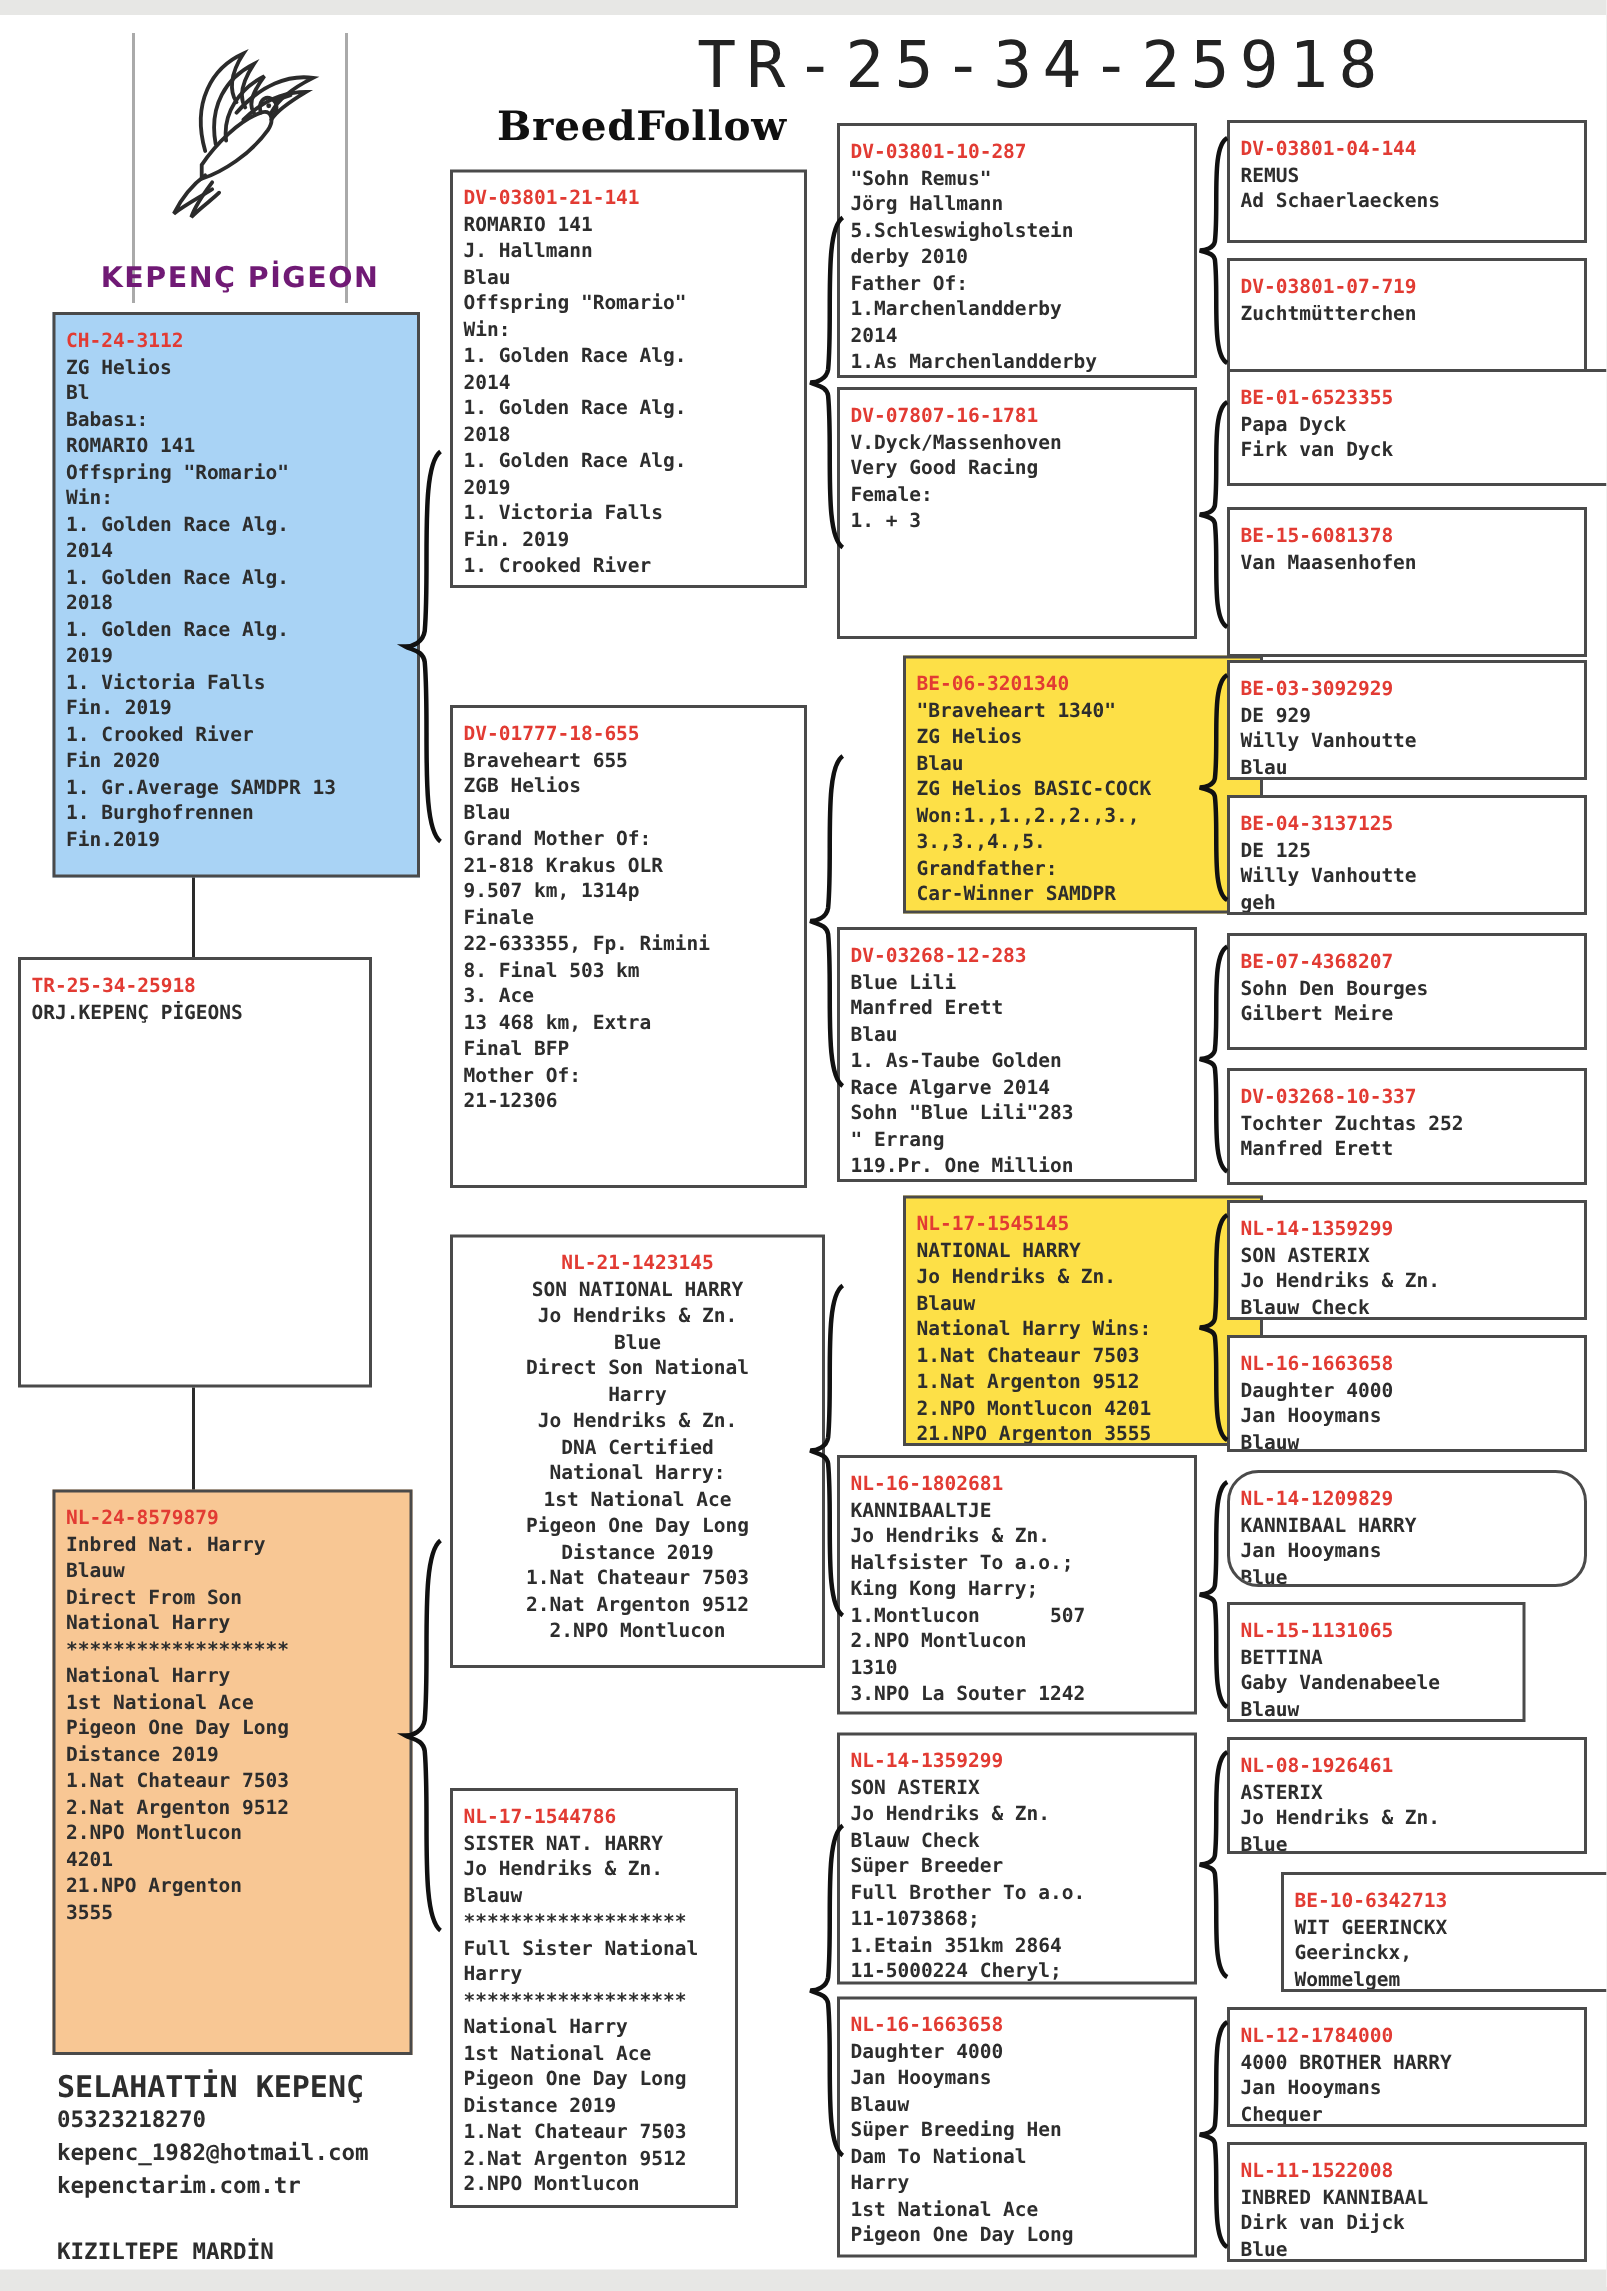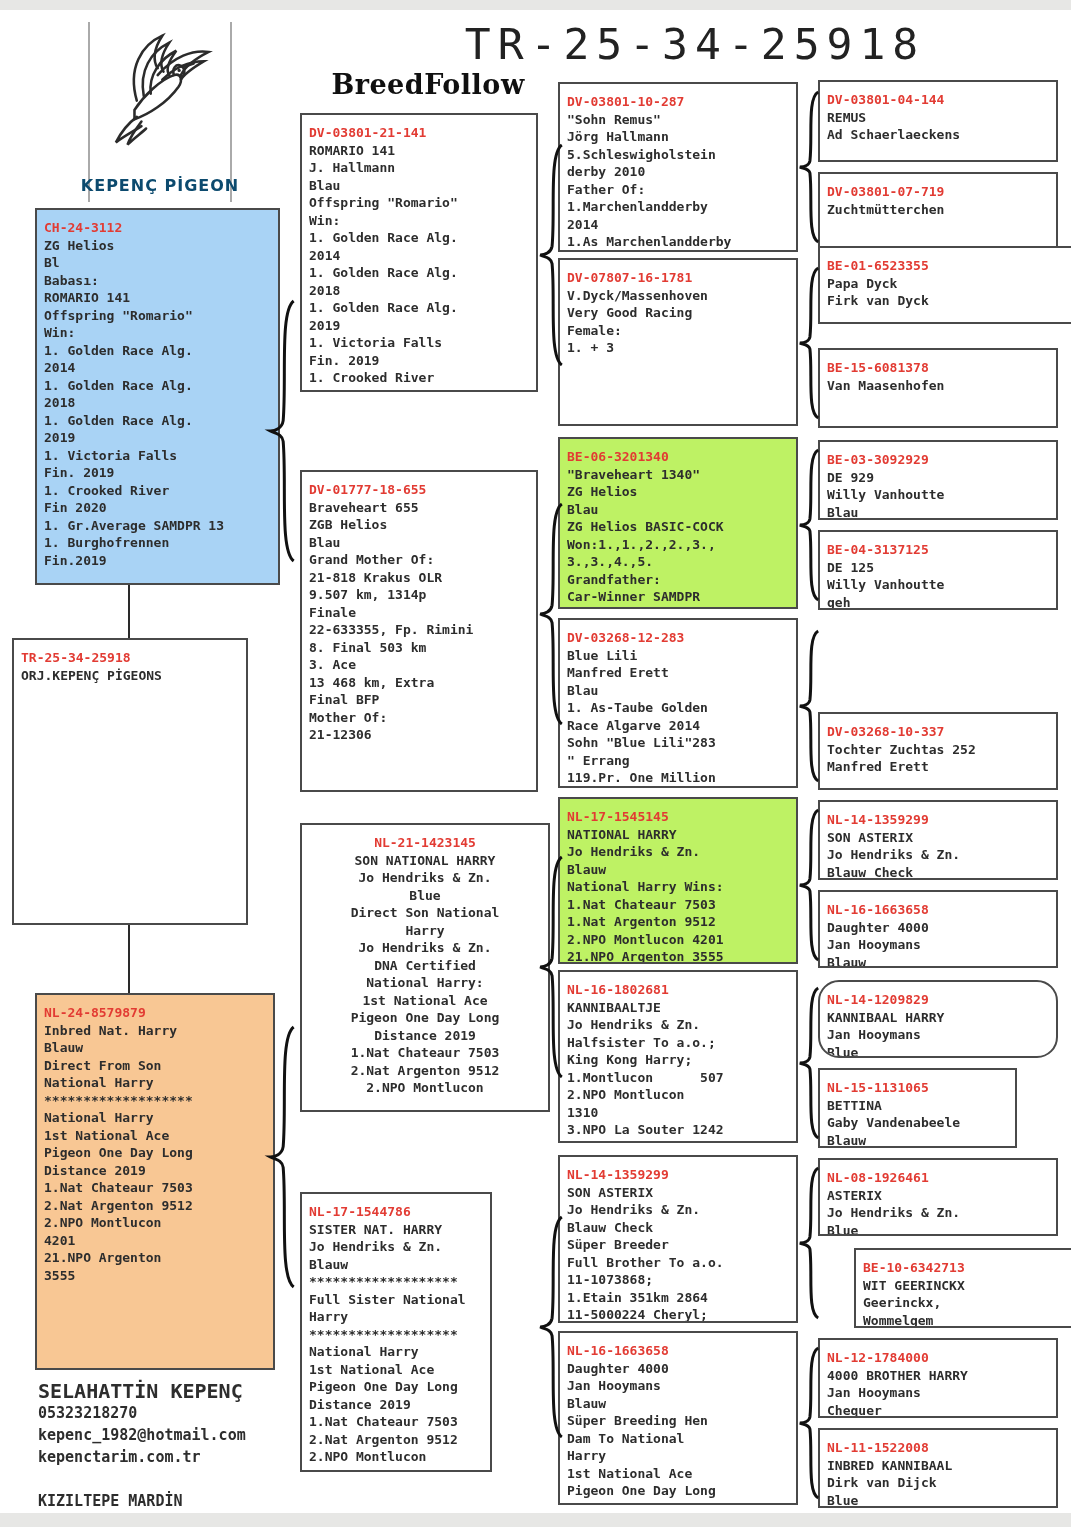--- a/index.html
+++ b/index.html
@@ -10,21 +10,21 @@
     overflow:hidden; margin:0 auto; border-right:2px solid #d8d8d8;
   }
   .edgebar{position:absolute;left:0;width:1071px;background:#e7e7e5;}
   .box{
     position:absolute; background:#fff; border:2px solid #4a4a4a;
     padding:9px 7px; box-sizing:border-box; overflow:hidden;
   }
   .box .ring{color:#e23b33;}
   .btext{white-space:pre;}
   .box.blue{background:#a9d3f5;}
-  .box.green{background:#bef264;}
+  .box.green{background:#fde047;margin-left:44px;}
   .box.orange{background:#f8c794;}
   .brace{position:absolute;overflow:visible;}
   .brace path{fill:none;stroke:#111;stroke-width:3;vector-effect:non-scaling-stroke;}
   .vline{position:absolute;width:2px;background:#2a2a2a;}
   #title{
     position:absolute; left:430px; top:20px; width:530px; text-align:center;
     font-family:"DejaVu Sans Mono","Liberation Mono",monospace;
     font-size:43px; line-height:48px; letter-spacing:7px; font-weight:normal; color:#222;
   }
   #breedfollow{
@@ -34,21 +34,21 @@
   }
   #logo{
     position:absolute; left:88px; top:22px; width:140px; height:180px;
     border-left:2px solid #aaa; border-right:2px solid #aaa;
     display:flex; flex-direction:column; align-items:center; justify-content:flex-end;
     background:#fff;
   }
   #logo svg{position:absolute; top:4px; left:12px;}
   #brand{
     position:relative; margin-bottom:8px; font-family:"DejaVu Sans","Liberation Sans",sans-serif;
-    font-size:16px; font-weight:bold; color:#0c4a6e; letter-spacing:1px; white-space:nowrap;
+    font-size:19px; font-weight:bold; color:#701a75; letter-spacing:1px; white-space:nowrap;
   }
   #contact{position:absolute; left:38px; top:1380px; font-size:15px; line-height:22px;}
   #contact .cname{font-size:20px;}
   #contact .ccity{margin-top:22px;}
 </style>
 </head>
 <body>
 
 <div id="page">
   <div class="edgebar" style="top:0;height:10px;"></div>
@@ -287,35 +287,40 @@
   </div>
   <div class="box" style="left:818px;top:172px;width:240px;height:80px;">
     <div class="ring">DV-03801-07-719</div>
     <div class="btext">Zuchtmütterchen</div>
   </div>
   <div class="box" style="left:818px;top:246px;width:280px;height:78px;">
     <div class="ring">BE-01-6523355</div>
     <div class="btext">Papa Dyck
 Firk van Dyck</div>
   </div>
-  <div class="box" style="left:818px;top:348px;width:240px;height:80px;">
+  <div class="box" style="left:818px;top:338px;width:240px;height:100px;">
     <div class="ring">BE-15-6081378</div>
     <div class="btext">Van Maasenhofen</div>
   </div>
   <div class="box" style="left:818px;top:440px;width:240px;height:80px;">
     <div class="ring">BE-03-3092929</div>
     <div class="btext">DE 929
 Willy Vanhoutte
 Blau</div>
   </div>
   <div class="box" style="left:818px;top:530px;width:240px;height:80px;">
     <div class="ring">BE-04-3137125</div>
     <div class="btext">DE 125
 Willy Vanhoutte
 geh</div>
+  </div>
+  <div class="box" style="left:818px;top:622px;width:240px;height:78px;">
+    <div class="ring">BE-07-4368207</div>
+    <div class="btext">Sohn Den Bourges
+Gilbert Meire</div>
   </div>
   <div class="box" style="left:818px;top:712px;width:240px;height:78px;">
     <div class="ring">DV-03268-10-337</div>
     <div class="btext">Tochter Zuchtas 252
 Manfred Erett</div>
   </div>
   <div class="box" style="left:818px;top:800px;width:240px;height:80px;">
     <div class="ring">NL-14-1359299</div>
     <div class="btext">SON ASTERIX
 Jo Hendriks &amp; Zn.

